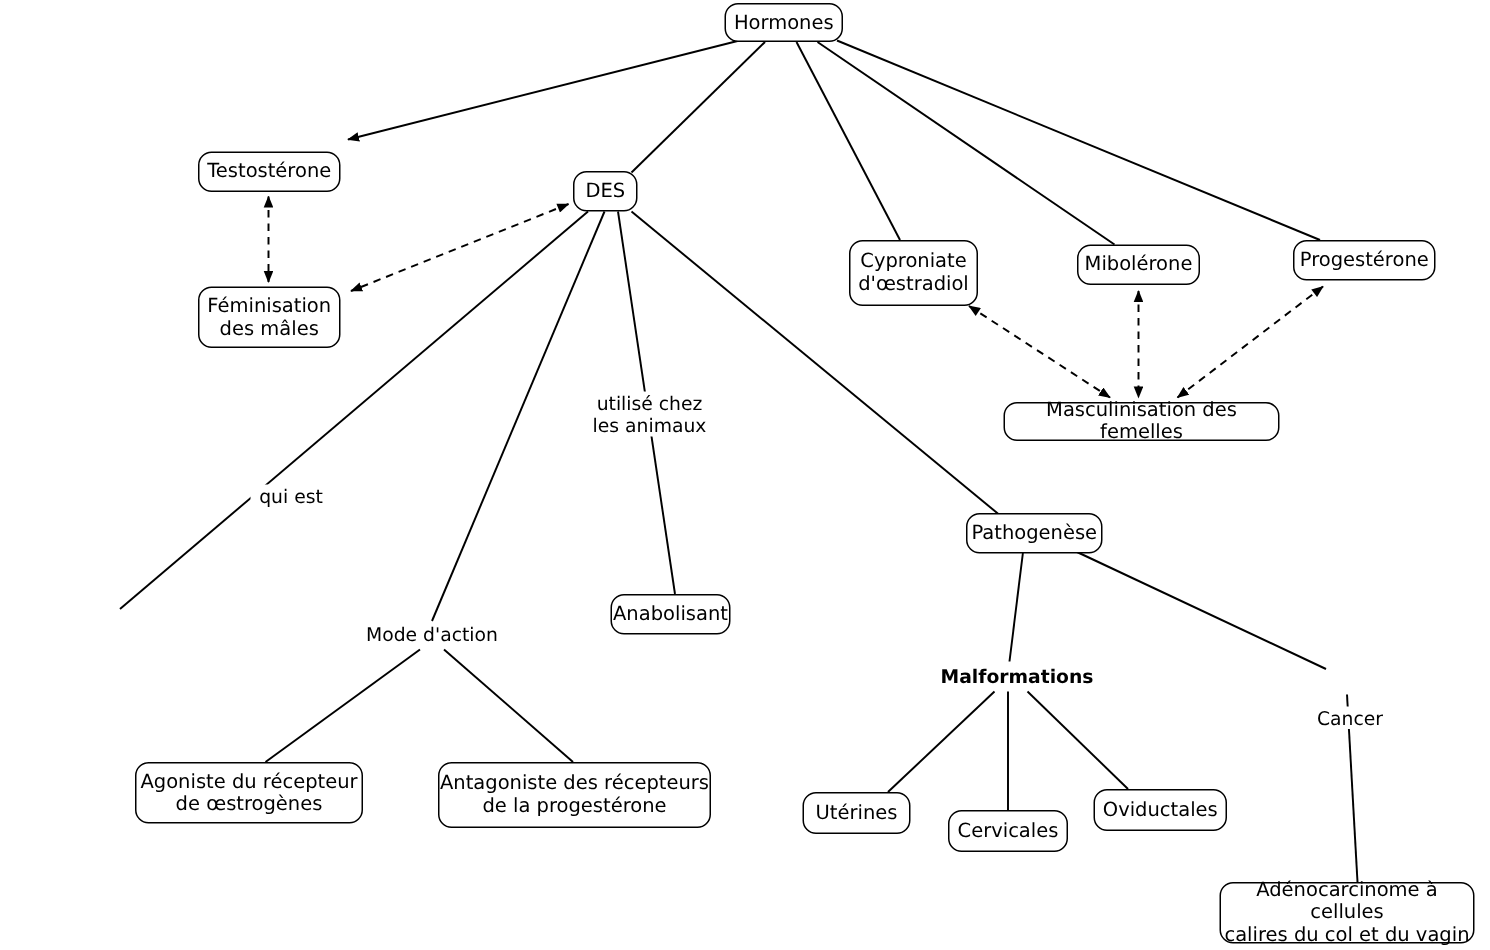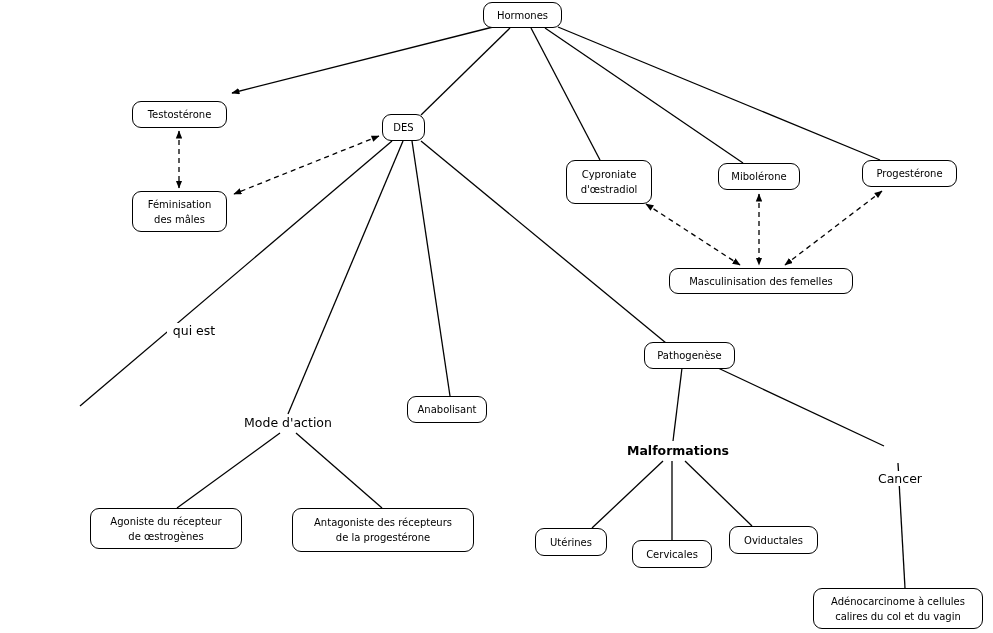--- a/index.html
+++ b/index.html
@@ -28,21 +28,21 @@
     position: absolute;
     box-sizing: border-box;
     border: 1px solid #000000;
     border-radius: 9px;
     background: #ffffff;
     color: #000000;
     display: flex;
     align-items: center;
     justify-content: center;
     text-align: center;
-    font-size: 10px;
+    font-size: 13px;
     line-height: 15px;
     font-family: "DejaVu Sans", sans-serif;
     white-space: pre-line;
     z-index: 5;
   }
   .linklabel {
     position: absolute;
     color: #000000;
     font-size: 12.5px;
     line-height: 15px;
@@ -149,18 +149,20 @@
 
   <div class="node" style="left:729px; top:526px; width:89px; height:28px;">Oviductales</div>
 
   <div class="node" style="left:813px; top:588px; width:170px; height:41px;">Adénocarcinome à cellules
 calires du col et du vagin</div>
 
   <div class="linklabel" style="left:167px; top:323px; width:50px;">qui est</div>
 
   <div class="linklabel" style="left:238px; top:415px; width:96px;">Mode d'action</div>
 
+  <div class="linklabel" style="left:383px; top:261px; width:96px;">utilisé chez
+les animaux</div>
 
   <div class="linklabel" style="left:625px; top:443px; width:95px;font-weight:bold;">Malformations</div>
 
   <div class="linklabel" style="left:874px; top:471px; width:48px;">Cancer</div>
 
 </div>
 
 </body></html>

